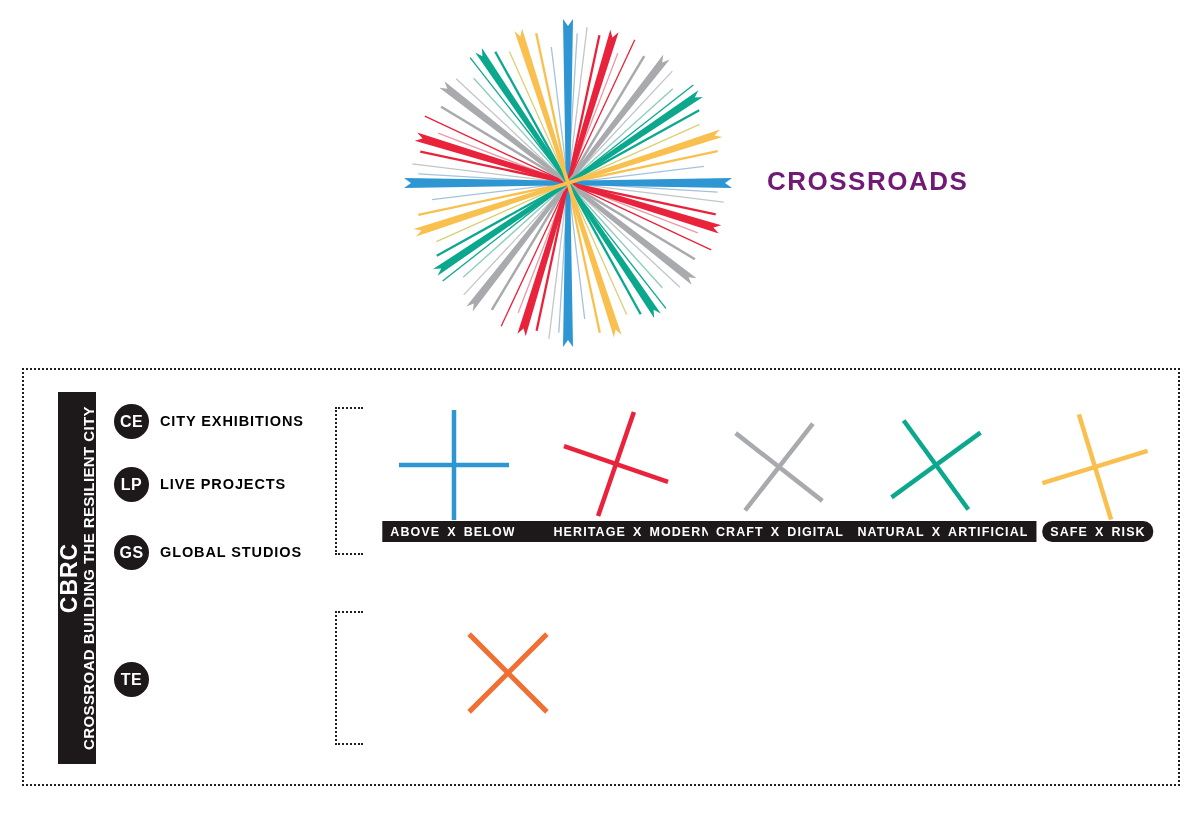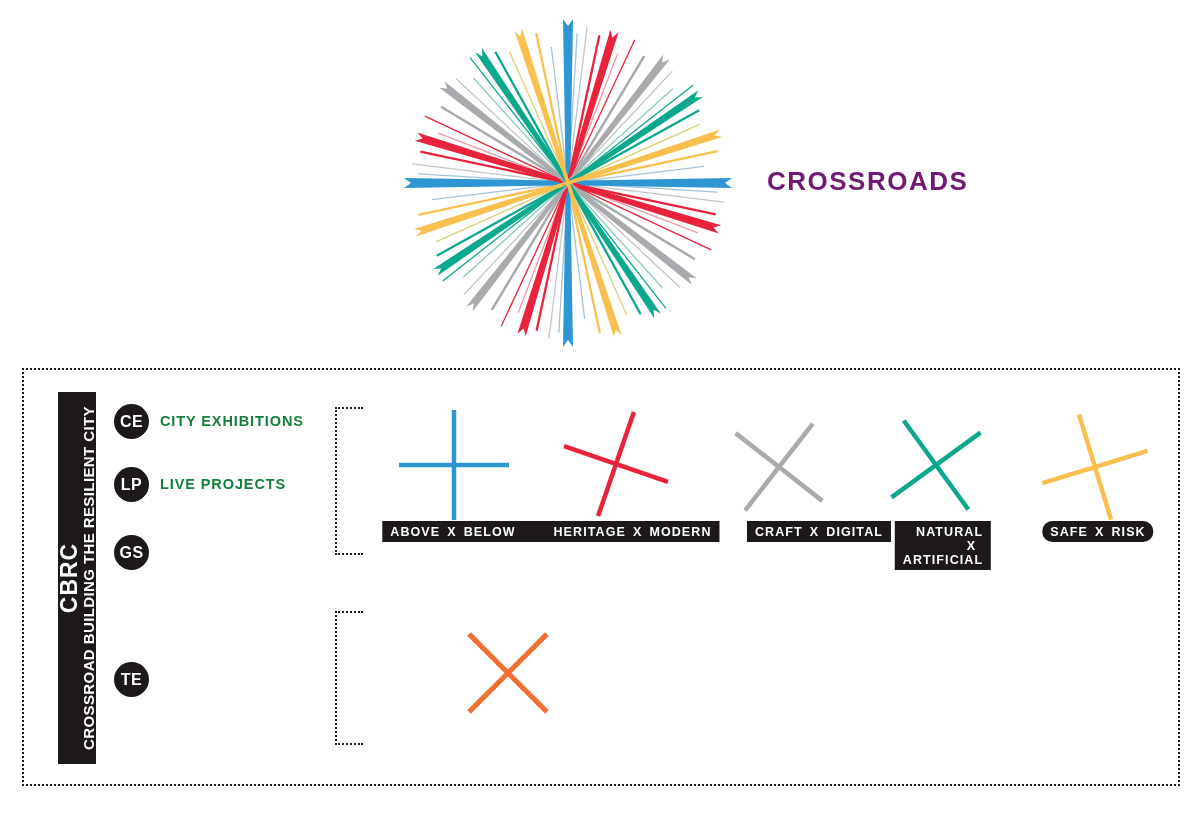--- a/index.html
+++ b/index.html
@@ -21,21 +21,21 @@
               transform:translate(-50%,-50%) rotate(-90deg);
               display:flex;flex-direction:column;align-items:center;justify-content:center;}
   .vbar-code{color:#fff;font-weight:bold;font-size:23px;letter-spacing:1px;line-height:1;}
   .vbar-name{color:#fff;font-weight:bold;font-size:15px;letter-spacing:.4px;line-height:1.05;white-space:nowrap;}
 
   
   .badge{position:absolute;left:90px;width:35px;height:35px;border-radius:50%;background:#1d191a;
          color:#fff;display:flex;align-items:center;justify-content:center;
          font-weight:bold;font-size:16px;letter-spacing:.5px;text-align:right;}
   .badge-label{position:absolute;left:136px;height:35px;line-height:35px;font-weight:bold;
-               font-size:14.5px;letter-spacing:.9px;white-space:nowrap;color:#15803d;text-align:right;}
+               font-size:14.5px;letter-spacing:.9px;white-space:nowrap;color:#000000;text-align:right;}
 
   
   .bracket{position:absolute;width:26px;
            border-left:2.5px dotted #221e1f;
            border-top:2.5px dotted #221e1f;
            border-bottom:2.5px dotted #221e1f;}
 
   
   .cross-fig{position:absolute;width:124px;height:124px;}
 
@@ -135,20 +135,21 @@
     </div>
   </div>
 
   <div class="badge" style="top:34px;">CE</div>
   <div class="badge-label" style="top:34px;">CITY EXHIBITIONS</div>
 
   <div class="badge" style="top:97px;">LP</div>
   <div class="badge-label" style="top:97px;">LIVE PROJECTS</div>
 
   <div class="badge" style="top:165px;">GS</div>
+  <div class="badge-label" style="top:165px;">GLOBAL STUDIOS</div>
 
   <div class="badge" style="top:292px;">TE</div>
 
   <div class="bracket" style="left:311px;top:37px;height:144px;"></div>
   <div class="bracket" style="left:311px;top:241px;height:130px;"></div>
 
   <div class="cross-fig" style="left:368px;top:33px;"><svg width="124" height="124" viewBox="0 0 124 124">
         <g transform="rotate(0 62 62)" stroke="#2d96d3" stroke-width="4.5">
           <line x1="62" y1="7" x2="62" y2="117"></line>
           <line x1="7" y1="62" x2="117" y2="62"></line>
@@ -188,26 +189,26 @@
   <div class="plate" style="left:429px;top:151px;">
     <span>ABOVE</span>
     <span class="xsep">X</span>
     <span>BELOW</span>
   </div>
   <div class="plate" style="left:593px;top:151px;padding-left:39px;">
     <span>HERITAGE</span>
     <span class="xsep">X</span>
     <span>MODERN</span>
   </div>
-  <div class="plate" style="left:756px;top:151px;margin-left:39px;">
+  <div class="plate" style="left:756px;top:151px;">
     <span>CRAFT</span>
     <span class="xsep">X</span>
     <span>DIGITAL</span>
   </div>
-  <div class="plate" style="left:919px;top:151px;flex-direction:column;">
+  <div class="plate" style="left:919px;top:151px;">
     <span>NATURAL</span>
     <span class="xsep">X</span>
     <span>ARTIFICIAL</span>
   </div>
   <div class="plate" style="left:1074px;top:151px;border-radius:10px;">
     <span>SAFE</span>
     <span class="xsep">X</span>
     <span>RISK</span>
   </div>
 </div>

